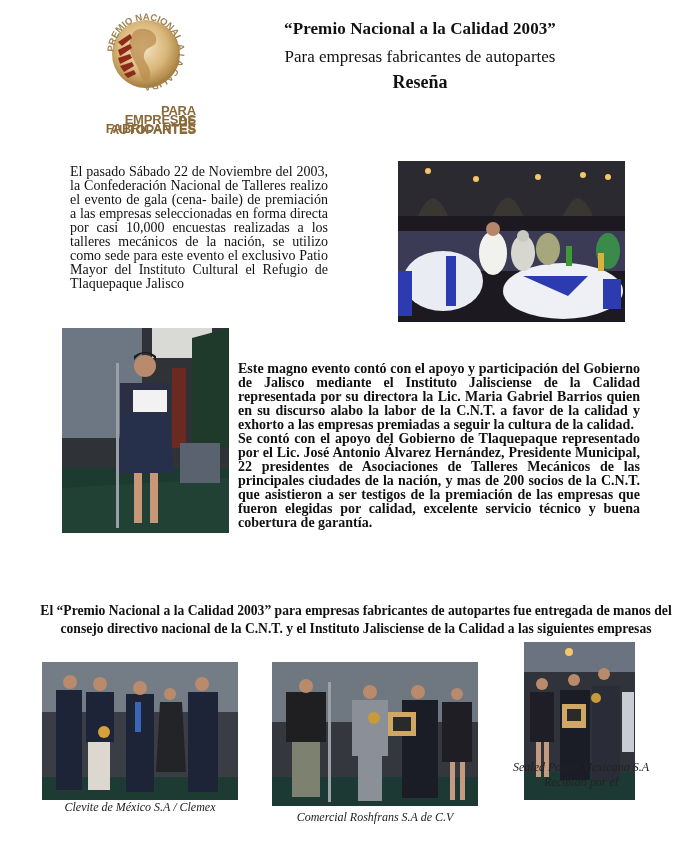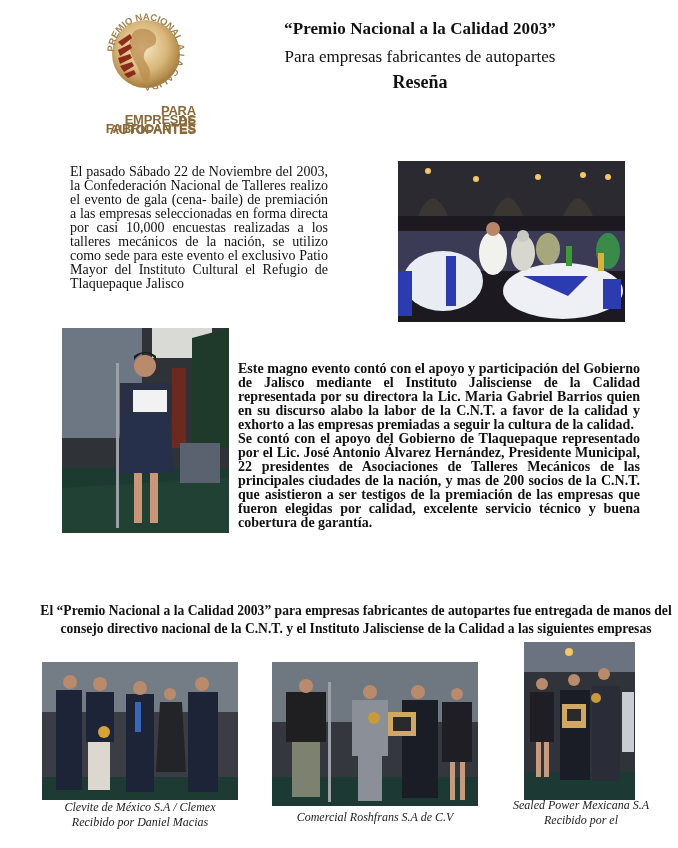--- a/index.html
+++ b/index.html
@@ -37,21 +37,21 @@
   #photo-banquet { left:398px; top:161px; width:227px; height:161px; }
   #photo-speaker { left:62px; top:328px; width:167px; height:205px; }
   #photo-award1 { left:42px; top:662px; width:196px; height:138px; }
   #photo-award2 { left:272px; top:662px; width:206px; height:144px; }
   #photo-award3 { left:524px; top:642px; width:111px; height:158px; }
 
   .caption { position:absolute; text-align:center; font-style:italic; font-size:12px;
              line-height:15px; color:#222; font-family:"Liberation Serif", serif; }
   #cap1 { left:22px; top:800px; width:236px; }
   #cap2 { left:262px; top:810px; width:226px; }
-  #cap3 { left:486px; top:798px; width:190px; }
+  #cap3 { left:486px; top:760px; width:190px; }
 </style>
 </head>
 <body>
 
 <div id="logo" class="abs">
   <svg width="100" height="100" viewBox="0 0 100 100">
     <defs>
       <radialGradient id="gg" cx="45%" cy="40%" r="60%">
         <stop offset="0%" stop-color="#f6e6c4"></stop>
         <stop offset="60%" stop-color="#d9b77a"></stop>
@@ -151,21 +151,20 @@
       <circle cx="98" cy="26" r="7"></circle>
         <circle cx="128" cy="32" r="6"></circle>
       <circle cx="160" cy="22" r="7"></circle>
     </g>
     <circle cx="62" cy="70" r="6" fill="#d6a13a"></circle>
     <rect x="93" y="40" width="6" height="30" fill="#3a66b8"></rect>
   </svg>
 </div>
 <div id="cap1" class="caption">
   <div>Clevite de México S.A / Clemex</div>
-  <div>Recibido por Daniel Macias</div>
 </div>
 
 <div id="photo-award2" class="photo">
   <svg viewBox="0 0 206 144" preserveAspectRatio="none">
     <rect width="206" height="144" fill="#34383e"></rect>
     <rect x="0" y="0" width="206" height="60" fill="#6f7880"></rect>
     <rect x="0" y="115" width="206" height="29" fill="#1c3a33"></rect>
     <rect x="14" y="30" width="40" height="50" fill="#1f1f22"></rect>
     <rect x="20" y="80" width="28" height="55" fill="#7d8270"></rect>
     <rect x="80" y="38" width="36" height="56" fill="#8a8f98"></rect>

